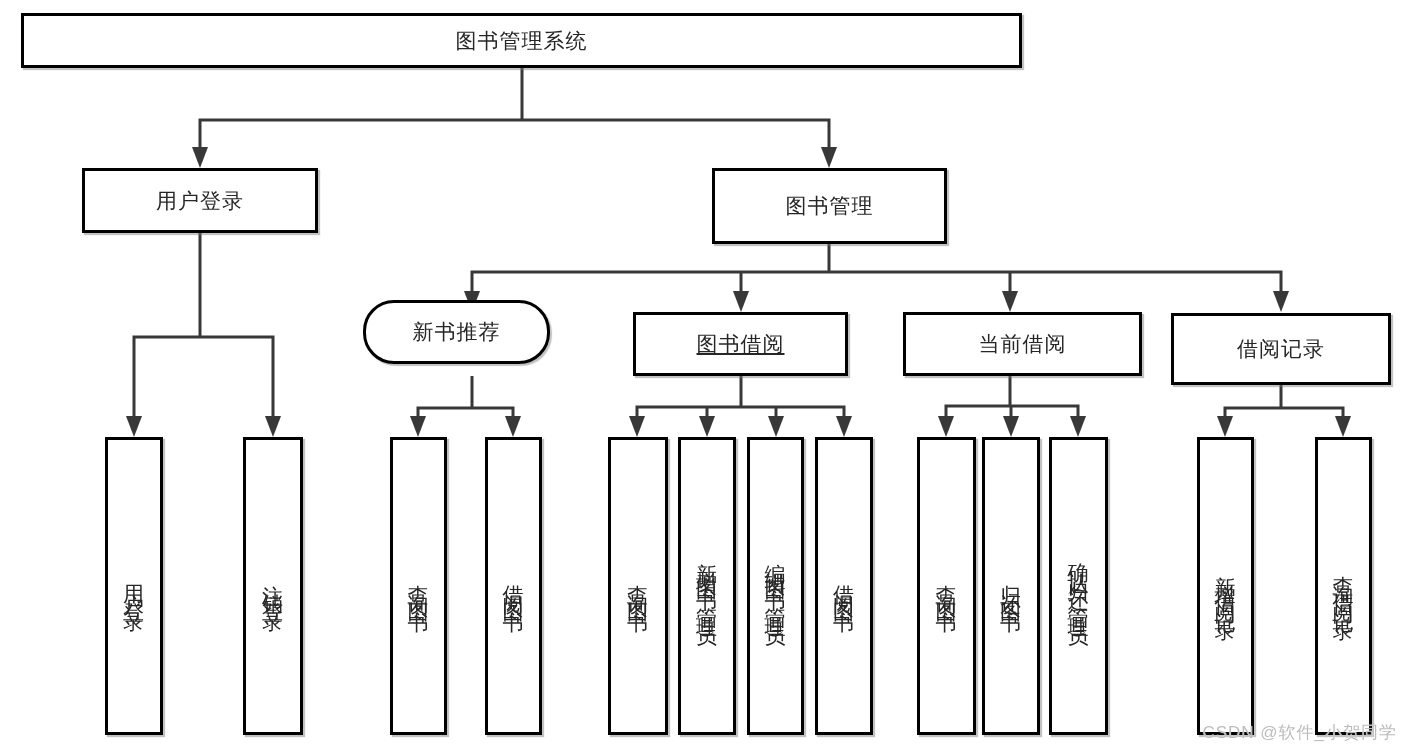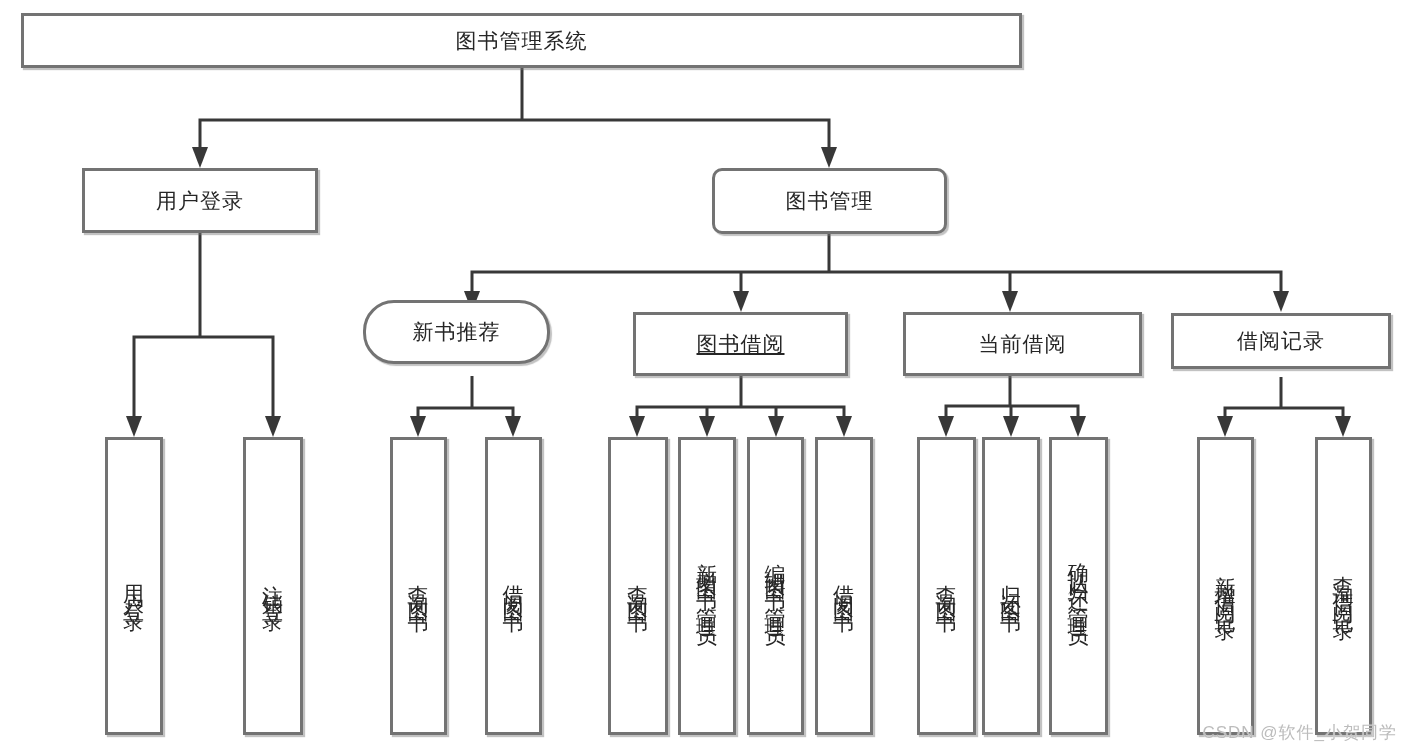--- a/index.html
+++ b/index.html
@@ -7,21 +7,21 @@
     position:relative;
     width:1405px;height:747px;
     background:#ffffff;
     font-family:"Liberation Sans", sans-serif;
     overflow:hidden;
   }
   #connectors{position:absolute;left:0;top:0;width:1405px;height:747px;}
   .box{
     position:absolute;
     box-sizing:border-box;
-    border:3px solid #737373;
+    border:3px solid #000000;
     background:#ffffff;
     color:#262626;
     display:flex;
     align-items:center;
     justify-content:center;
     box-shadow:2px 2px 1px rgba(120,120,120,0.45);
   }
   .hbox{font-size:21px;letter-spacing:1px;}
   .vbox{
     writing-mode:vertical-rl;
@@ -75,26 +75,26 @@
       <polygon points="1003,416 1019,416 1011,437"></polygon>
       <polygon points="1070,416 1086,416 1078,437"></polygon>
       <polygon points="1217,416 1233,416 1225,437"></polygon>
       <polygon points="1335,416 1351,416 1343,437"></polygon>
     </g>
   </svg>
 
   <div class="box hbox" style="left:21px;top:13px;width:1001px;height:55px;">图书管理系统</div>
 
   <div class="box hbox" style="left:82px;top:168px;width:236px;height:65px;">用户登录</div>
-  <div class="box hbox" style="left:712px;top:168px;width:235px;height:66px;border-radius:10px;">图书管理</div>
+  <div class="box hbox" style="left:712px;top:168px;width:235px;height:76px;">图书管理</div>
 
   <div class="box hbox" style="left:363px;top:300px;width:187px;height:64px;border-radius:31px;">新书推荐</div>
   <div class="box hbox" style="left:633px;top:312px;width:215px;height:64px;text-decoration:underline;">图书借阅</div>
   <div class="box hbox" style="left:903px;top:312px;width:239px;height:64px;">当前借阅</div>
-  <div class="box hbox" style="left:1171px;top:313px;width:220px;height:56px;">借阅记录</div>
+  <div class="box hbox" style="left:1171px;top:313px;width:220px;height:72px;">借阅记录</div>
 
   <div class="box vbox" style="left:105px;top:437px;width:58px;height:298px;">用户登录</div>
   <div class="box vbox" style="left:243px;top:437px;width:60px;height:298px;">注销登录</div>
 
   <div class="box vbox" style="left:390px;top:437px;width:57px;height:298px;">查询图书</div>
   <div class="box vbox" style="left:485px;top:437px;width:57px;height:298px;">借阅图书</div>
 
   <div class="box vbox" style="left:608px;top:437px;width:60px;height:298px;">查询图书</div>
   <div class="box vbox" style="left:678px;top:437px;width:58px;height:298px;">新增图书（管理员）</div>
   <div class="box vbox" style="left:747px;top:437px;width:57px;height:298px;">编辑图书（管理员）</div>

